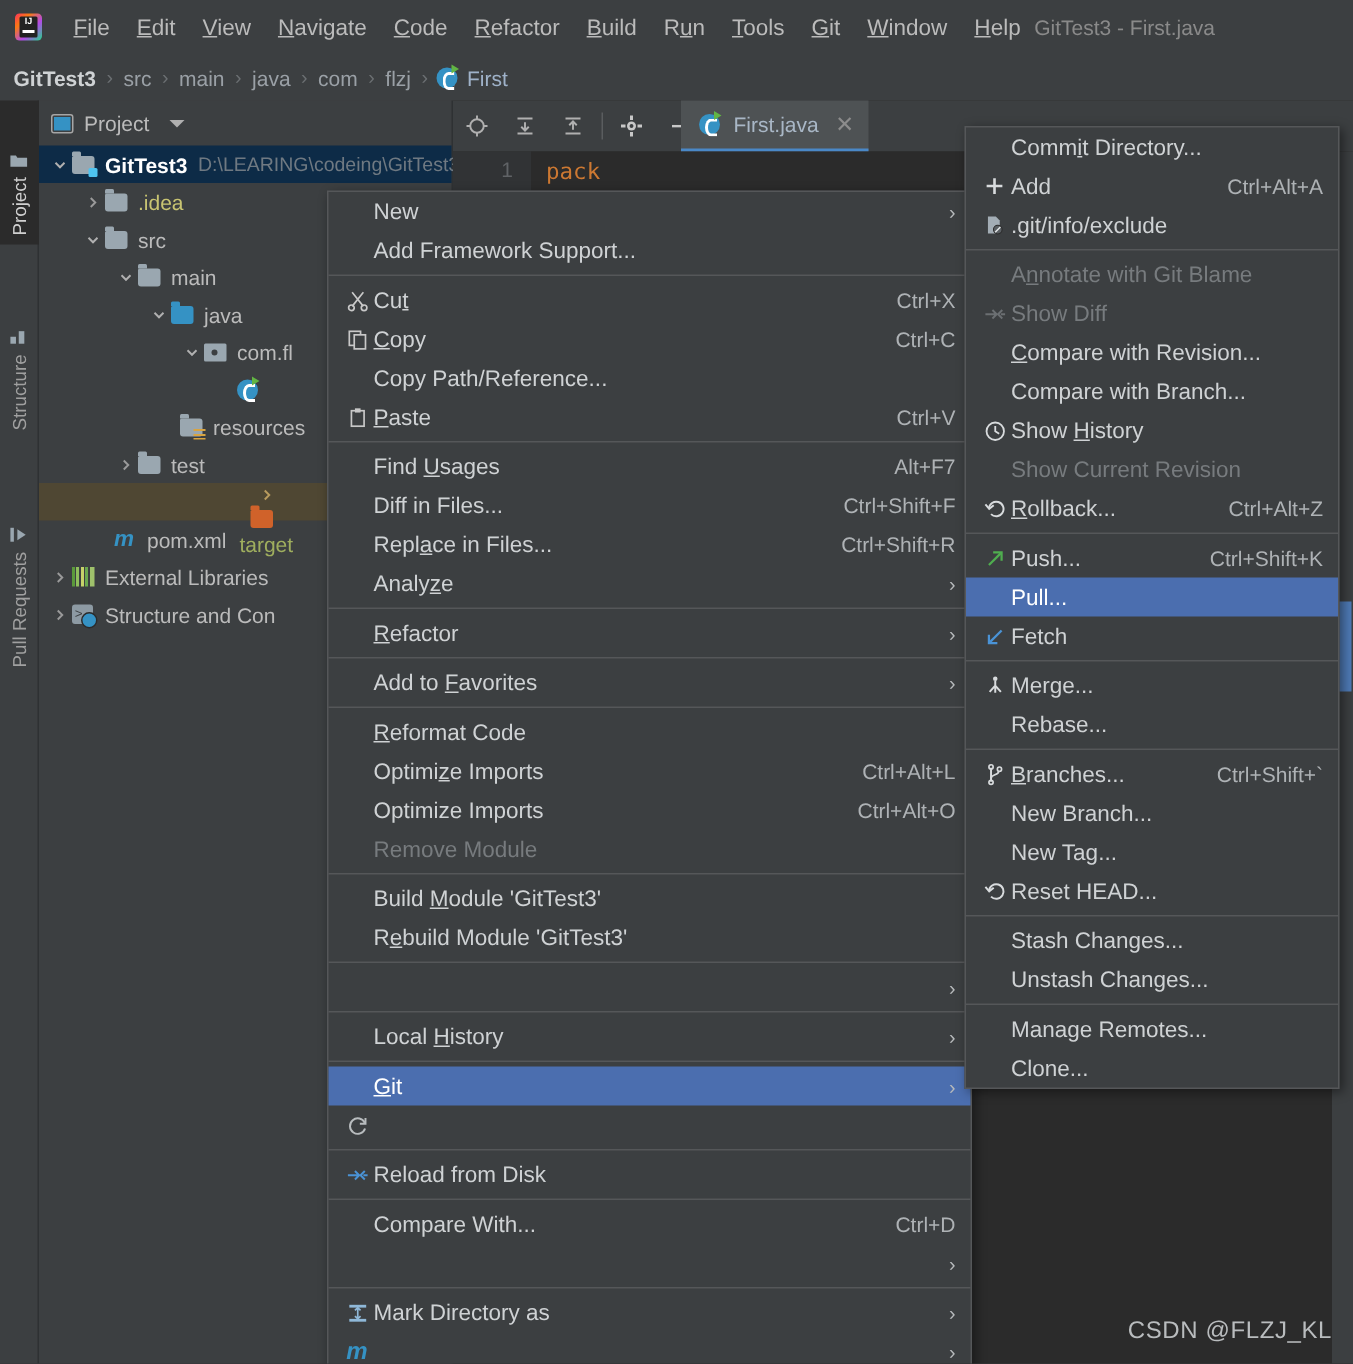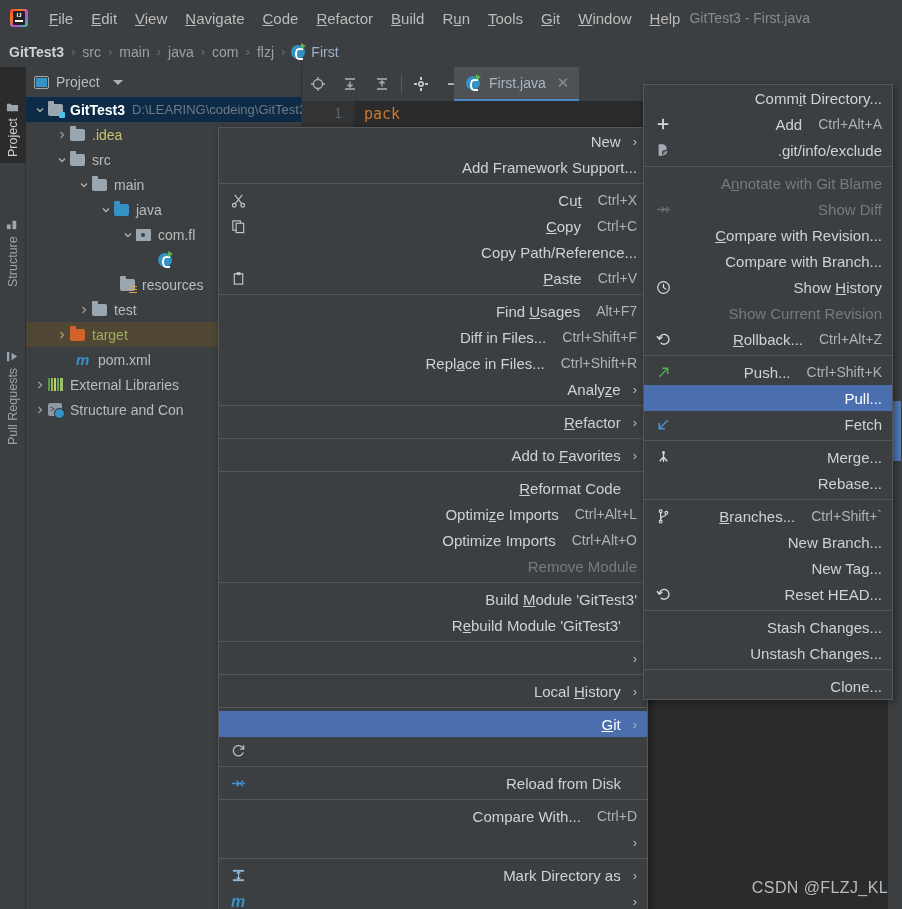--- a/index.html
+++ b/index.html
@@ -144,21 +144,21 @@
   
   .ctxmenu {
     position:absolute; left:218px; top:127px; width:430px;
     background:#3c3f41; border:1px solid #555759;
     box-shadow: 2px 2px 7px rgba(0,0,0,0.45);
     font-size:15px; color:#cfd2d4;
     z-index: 50;
   }
   .mrow {
     height:26px; display:flex; align-items:center; padding-left:8px; padding-right:10px;
-    position:relative; white-space:nowrap;text-align:right;
+    position:relative; white-space:nowrap;
   }
   .mrow.hl { background:#4b6eaf; color:#ffffff; }
   .mrow.disabled .mlabel { color:#777b7e; }
   .micon { width:22px; flex:0 0 22px; display:flex; align-items:center; justify-content:center; }
   .mlabel { flex:1 1 auto; color:inherit; }
   .mlabel .mn { text-decoration: underline; }
   .mshort { color:#aeb2b5; font-size:14px; margin-left:16px; }
   .marrow { margin-left:12px; color:#b6b9bb; font-size:13px; }
   .msep { height:1px; background:#555759; margin:3px 0; }
 
@@ -348,21 +348,21 @@
           <svg width="10" height="10" viewBox="0 0 10 10">
               <path d="M3.5 2L6.5 5 3.5 8" stroke="#9a9a9a" stroke-width="1.3" fill="none"></path>
             </svg>
           </span>
         <span class="ico">
             <span class="folder"></span>
           </span>
         <span class="tlabel">test</span>
       </div>
 
-      <div class="trow sel-target" style="padding-left:28px;">
+      <div class="trow sel-target" style="padding-left:28px;flex-direction:column;">
         <span class="arrow">
           <svg width="10" height="10" viewBox="0 0 10 10">
               <path d="M3.5 2L6.5 5 3.5 8" stroke="#b89b5e" stroke-width="1.3" fill="none"></path>
             </svg>
           </span>
         <span class="ico">
             <span class="folder orange"></span>
           </span>
         <span class="tlabel greenish">target</span>
       </div>
@@ -812,20 +812,24 @@
       <span class="mlabel">Stash Changes...</span>
     </div>
     <div class="mrow">
       <span class="micon"></span>
       <span class="mlabel">Unstash Changes...</span>
     </div>
     <div class="msep"></div>
 
     <div class="mrow">
       <span class="micon"></span>
+      <span class="mlabel">Manage Remotes...</span>
+    </div>
+    <div class="mrow">
+      <span class="micon"></span>
       <span class="mlabel">Clone...</span>
     </div>
 
   </div>
 
   <div class="watermark">CSDN @FLZJ_KL</div>
 
 </div>
 
 </body></html>

